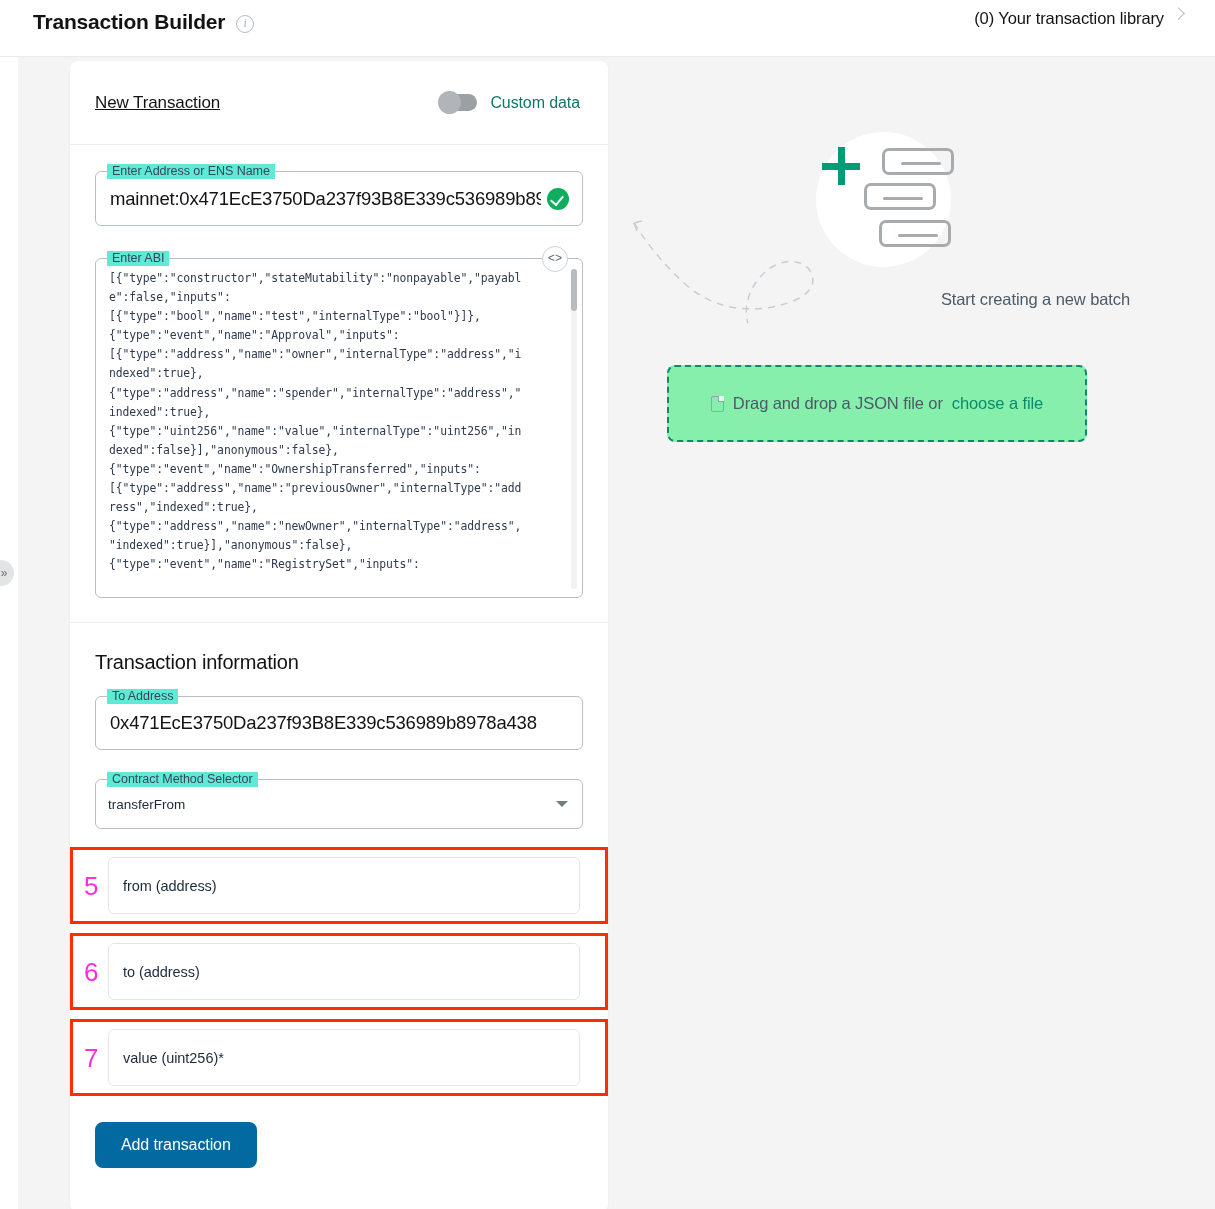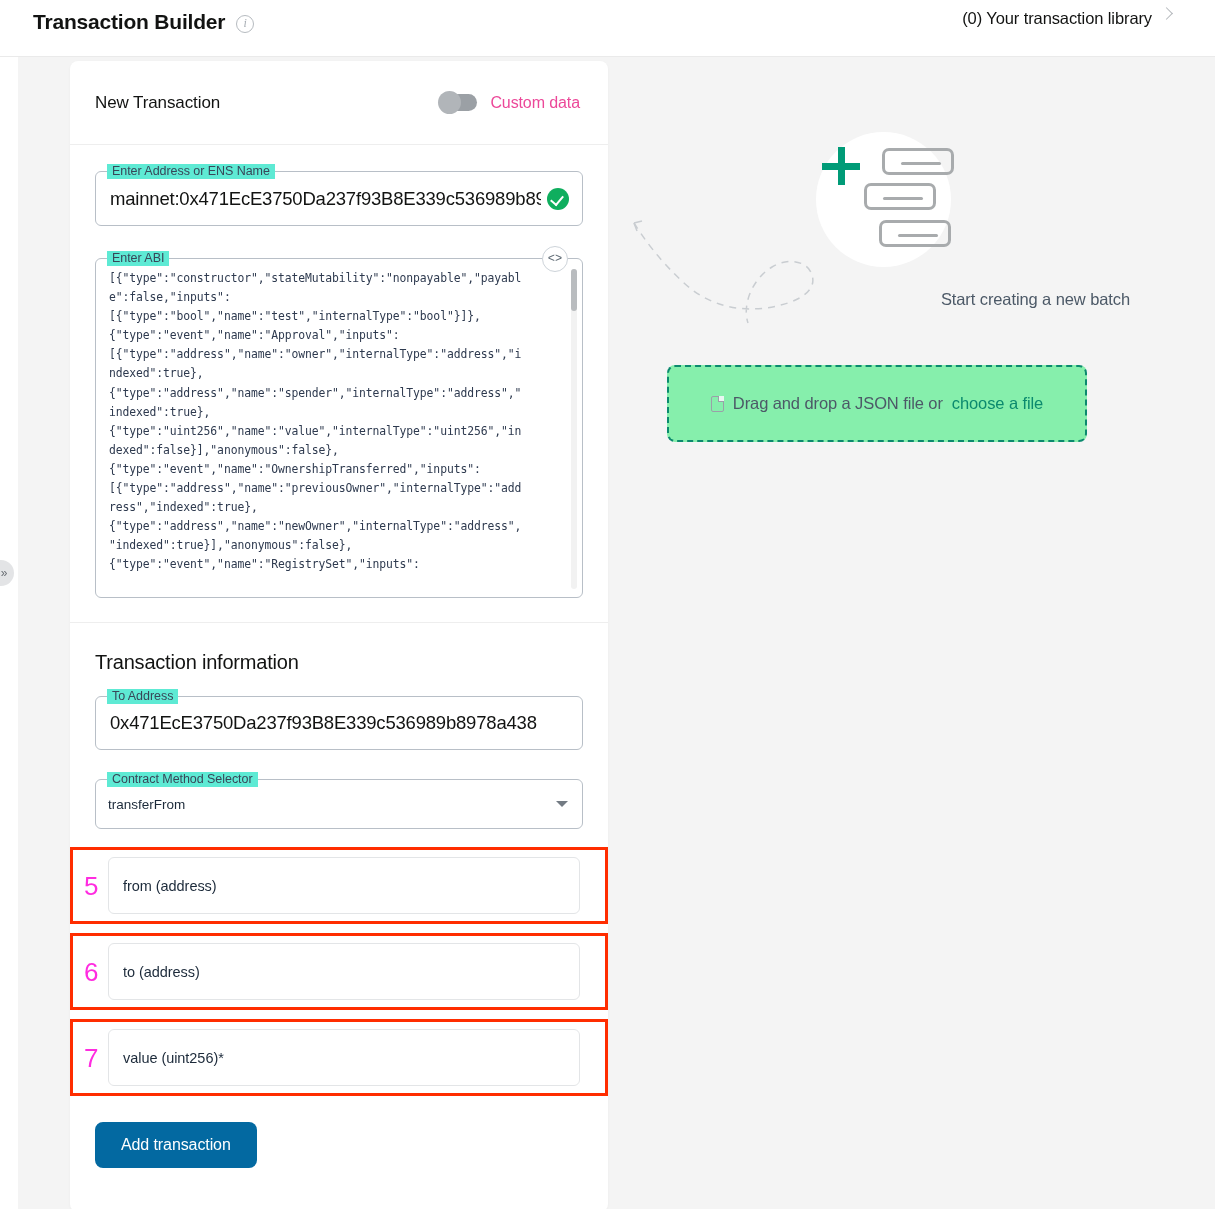--- a/index.html
+++ b/index.html
@@ -33,21 +33,21 @@
   }
   .info-icon {
     width: 18px; height: 18px; border-radius: 50%;
     border: 1.4px solid #b6bbc0;
     color: #a8aeb4; font-size: 12px; font-style: italic;
     display: flex; align-items: center; justify-content: center;
     font-family: "Liberation Serif", serif;
     margin-top: 3px;
   }
   #topbar-right {
-    position: absolute; right: 44px; top: 9px;
+    position: absolute; right: 32px; top: 9px;
     display: flex; align-items: flex-start; gap: 10px;
     cursor: pointer;
   }
   #library-label {
     font-size: 16.5px; color: #121312; letter-spacing: -0.1px;
   }
   .chev-right {
     width: 9px; height: 9px;
     border-right: 1.7px solid #b4b8bc;
     border-top: 1.7px solid #b4b8bc;
@@ -80,37 +80,37 @@
     box-shadow: 0 1px 3px rgba(0,0,0,0.04);
     overflow: hidden;
   }
   #card-header {
     height: 84px;
     display: flex; align-items: center;
     padding: 0 28px 0 25px;
     border-bottom: 1px solid #eeeeee;
   }
   #new-transaction-title {
-    font-size: 17px; color: #121312; letter-spacing: -0.1px;
+    font-size: 17px; color: #121312; letter-spacing: -0.1px; text-decoration: underline;
   }
   #custom-data-wrap {
     margin-left: auto; display: flex; align-items: center; gap: 13px;
     cursor: pointer;
   }
   #toggle-track {
     width: 38px; height: 17px; border-radius: 9px;
     background: #9ba0a5; position: relative;
   }
   #toggle-knob {
     position: absolute; left: -1px; top: -3px;
     width: 23px; height: 23px; border-radius: 50%;
     background: #b1b5b9;
   }
   #custom-data-label {
-    font-size: 16px; color: #ec4899; letter-spacing: -0.1px;
+    font-size: 16px; color: #0f766e; letter-spacing: -0.1px;
   }
 
   
   #abi-section {
     padding: 26px 25px 24px 25px;
     border-bottom: 1px solid #eeeeee;
   }
   .field {
     position: relative;
     border: 1px solid #b8bfc7;

